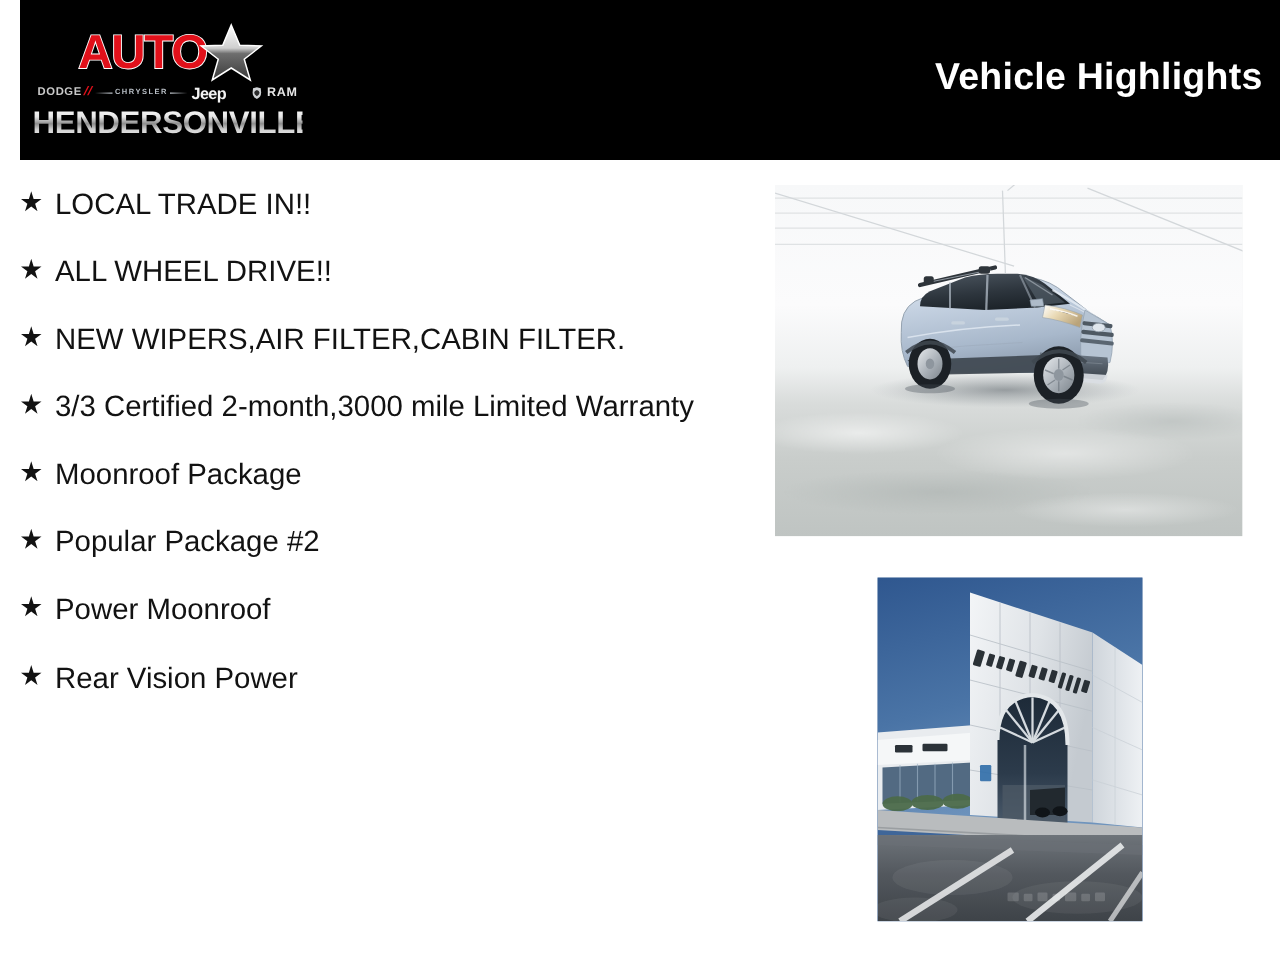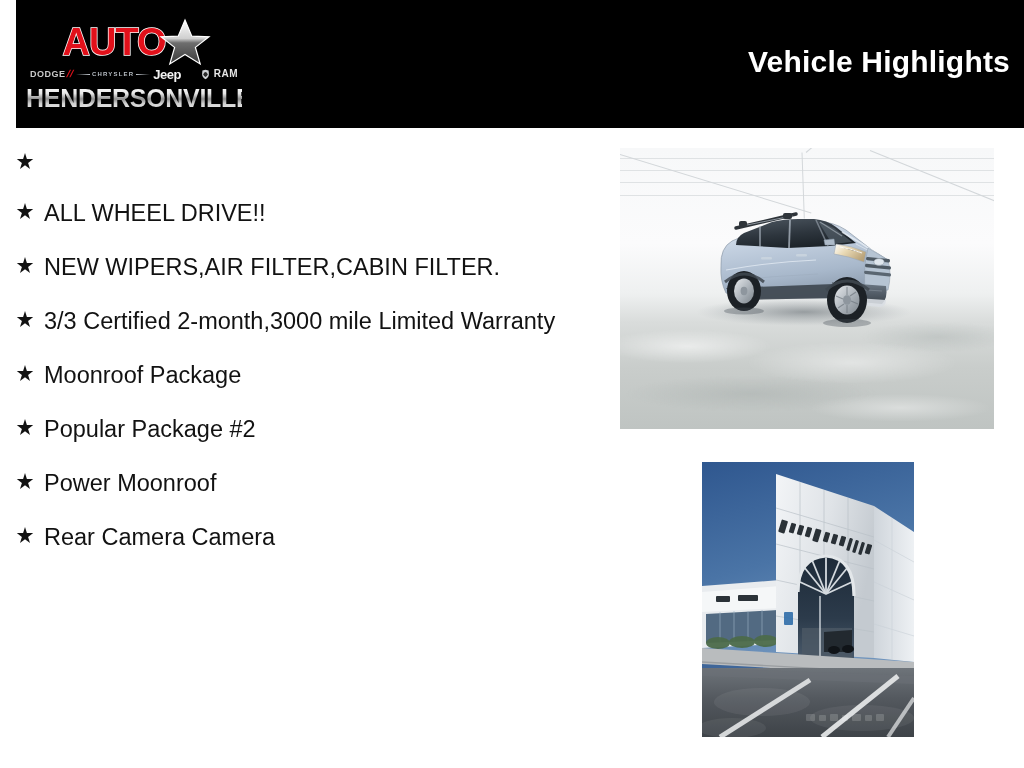--- a/index.html
+++ b/index.html
@@ -107,21 +107,21 @@
   }
   #brand-chrysler-wing-l { left: -16px; }
   #brand-chrysler-wing-r { right: -16px; transform: scaleX(-1); }
   #brand-jeep {
     font-size: 13px;
     letter-spacing: -0.5px;
     color: #f2f2f2;
   }
   #brand-ram-box {
     display: inline-flex;
-    align-items: center;
+    align-items: flex-end;
     gap: 3px;
   }
   #ram-head-icon {
     width: 11px;
     height: 11px;
     display: block;
   }
   #brand-ram {
     font-size: 10px;
     letter-spacing: 0.5px;
@@ -296,20 +296,21 @@
 
   <div id="header-title">Vehicle Highlights</div>
 </div>
 
 <div id="highlights-list">
 
   <div class="highlight-item">
     <svg class="bullet-star-icon" viewBox="0 0 18 26">
       <polygon points="9,5 10.9,11.1 17.2,11.1 12.1,14.9 14,21 9,17.2 4,21 5.9,14.9 0.8,11.1 7.1,11.1" fill="#121212"></polygon>
     </svg>
+    <span class="highlight-text">LOCAL TRADE IN!!</span>
   </div>
 
   <div class="highlight-item">
     <svg class="bullet-star-icon" viewBox="0 0 18 26">
       <polygon points="9,5 10.9,11.1 17.2,11.1 12.1,14.9 14,21 9,17.2 4,21 5.9,14.9 0.8,11.1 7.1,11.1" fill="#121212"></polygon>
     </svg>
     <span class="highlight-text">ALL WHEEL DRIVE!!</span>
   </div>
 
   <div class="highlight-item">
@@ -344,21 +345,21 @@
     <svg class="bullet-star-icon" viewBox="0 0 18 26">
       <polygon points="9,5 10.9,11.1 17.2,11.1 12.1,14.9 14,21 9,17.2 4,21 5.9,14.9 0.8,11.1 7.1,11.1" fill="#121212"></polygon>
     </svg>
     <span class="highlight-text">Power Moonroof</span>
   </div>
 
   <div class="highlight-item">
     <svg class="bullet-star-icon" viewBox="0 0 18 26">
       <polygon points="9,5 10.9,11.1 17.2,11.1 12.1,14.9 14,21 9,17.2 4,21 5.9,14.9 0.8,11.1 7.1,11.1" fill="#121212"></polygon>
     </svg>
-    <span class="highlight-text">Rear Camera Camera</span>
+    <span class="highlight-text">Rear Vision Power</span>
   </div>
 
 </div>
 
 <div id="vehicle-photo">
   <div class="showroom-bg"></div>
 
   <div class="ceiling-line" style="left:0;  top:10px; width:374px;"></div>
   <div class="ceiling-line" style="left:0;  top:22px; width:374px;"></div>
   <div class="ceiling-line" style="left:0;  top:34px; width:374px;"></div>

